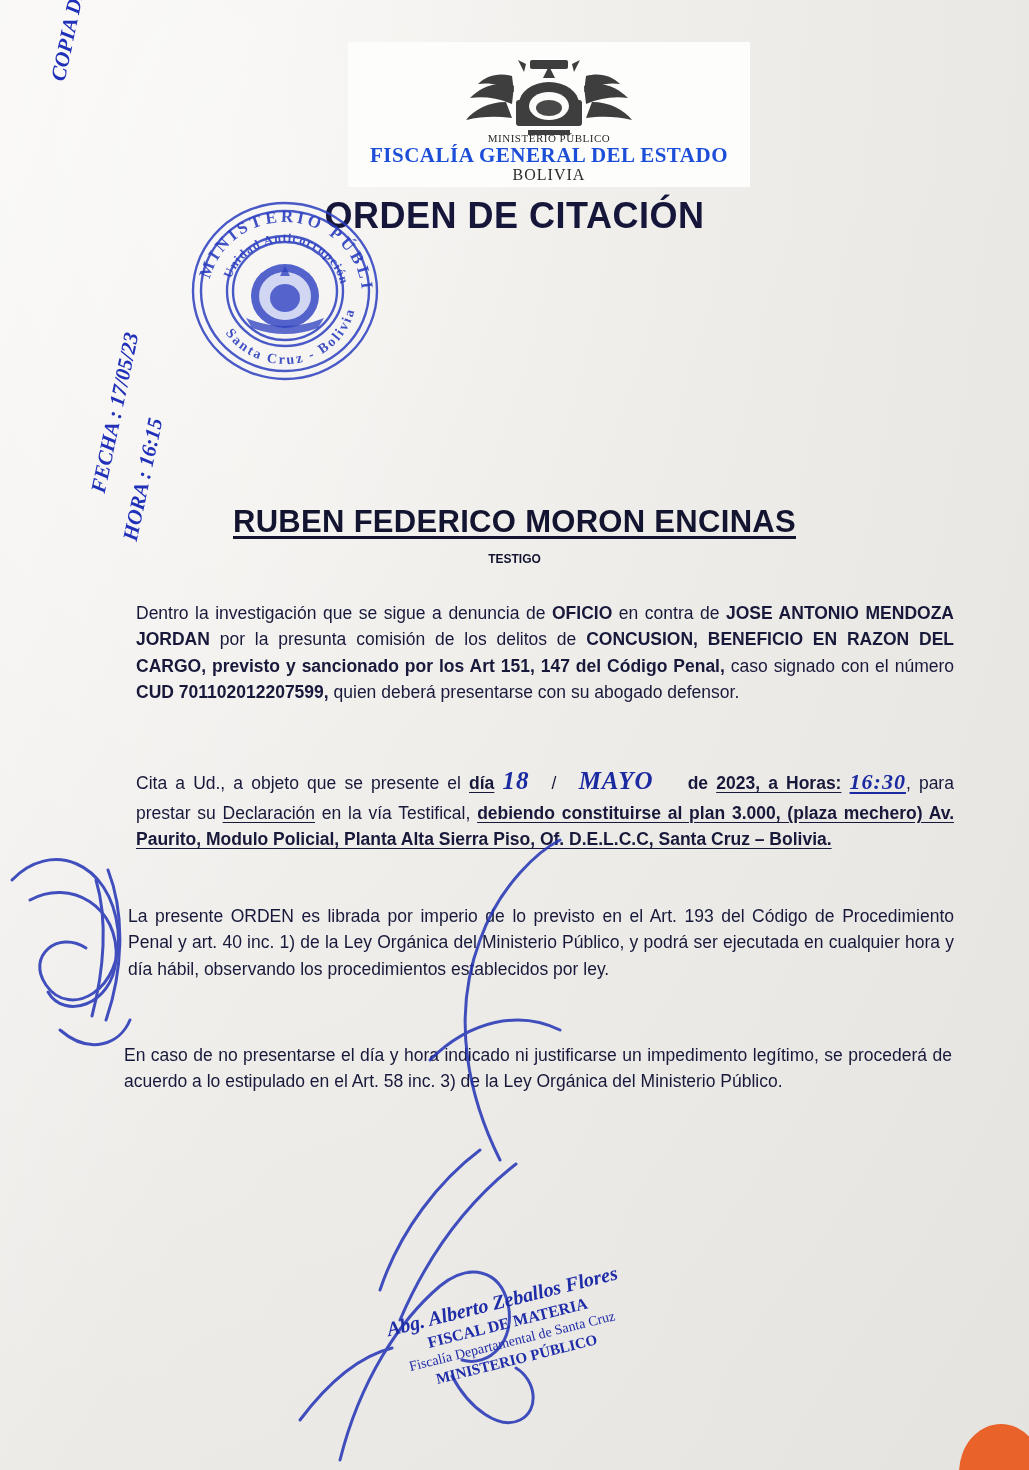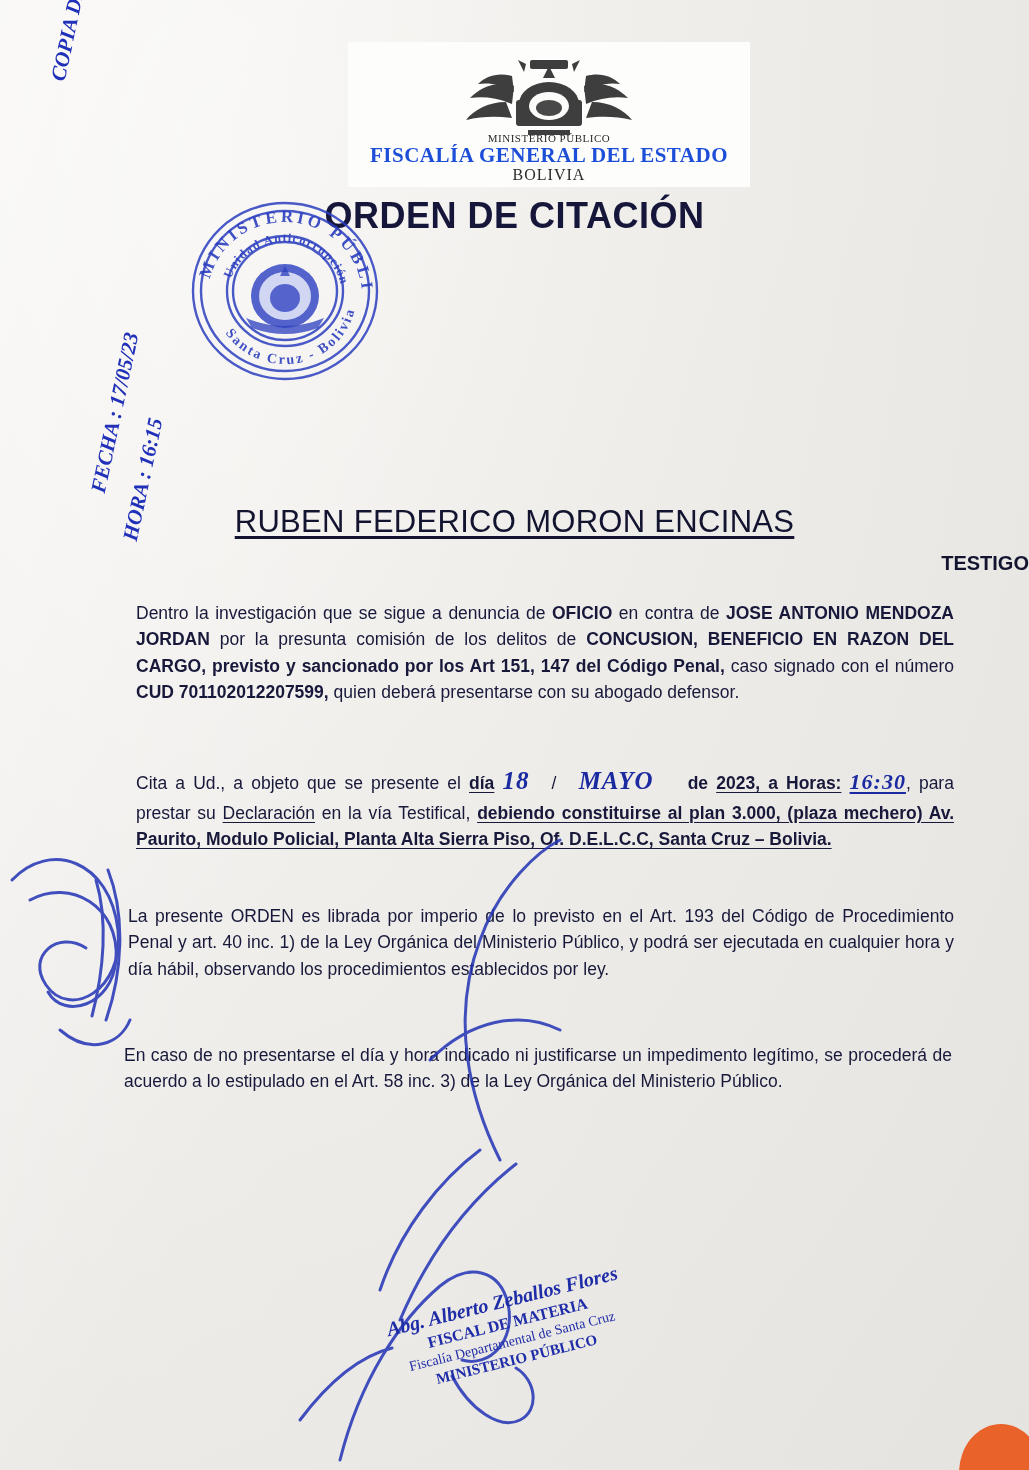--- a/index.html
+++ b/index.html
@@ -46,26 +46,26 @@
     position:absolute;left:186px;top:192px;width:198px;height:198px;
     pointer-events:none;
   }
   
   .blk{position:absolute;font-size:17.5px;line-height:1.5;color:#17183a;text-align:justify;}
   .b-fiscal{left:396px;top:281px;width:553px;}
   .b-fiscal b{font-weight:700;}
   .b-ordenan{left:140px;top:410px;width:812px;}
   .name{
     position:absolute;left:0;right:0;top:504px;text-align:center;
-    font-size:31px;font-weight:400;letter-spacing:.3px;color:#13142f;
+    font-size:31px;font-weight:700;letter-spacing:.3px;color:#13142f;
     text-decoration:underline;text-underline-offset:4px;
   }
   .role{
-    position:absolute;left:0;right:0;top:552px;text-align:right;
-    font-size:20px;font-weight:700;color:#13142f;
+    position:absolute;left:0;right:0;top:552px;text-align:center;
+    font-size:12px;font-weight:700;color:#13142f;
   }
   .b-inv{left:136px;top:600px;width:818px;}
   .b-cita{left:136px;top:762px;width:818px;}
   .b-orden2{left:128px;top:903px;width:826px;}
   .b-caso{left:124px;top:1042px;width:828px;}
   .place{
     position:absolute;left:0;right:0;top:1158px;text-align:center;
     font-size:19px;font-weight:700;color:#13142f;
   }
   .ul{text-decoration:underline;text-underline-offset:3px;}

